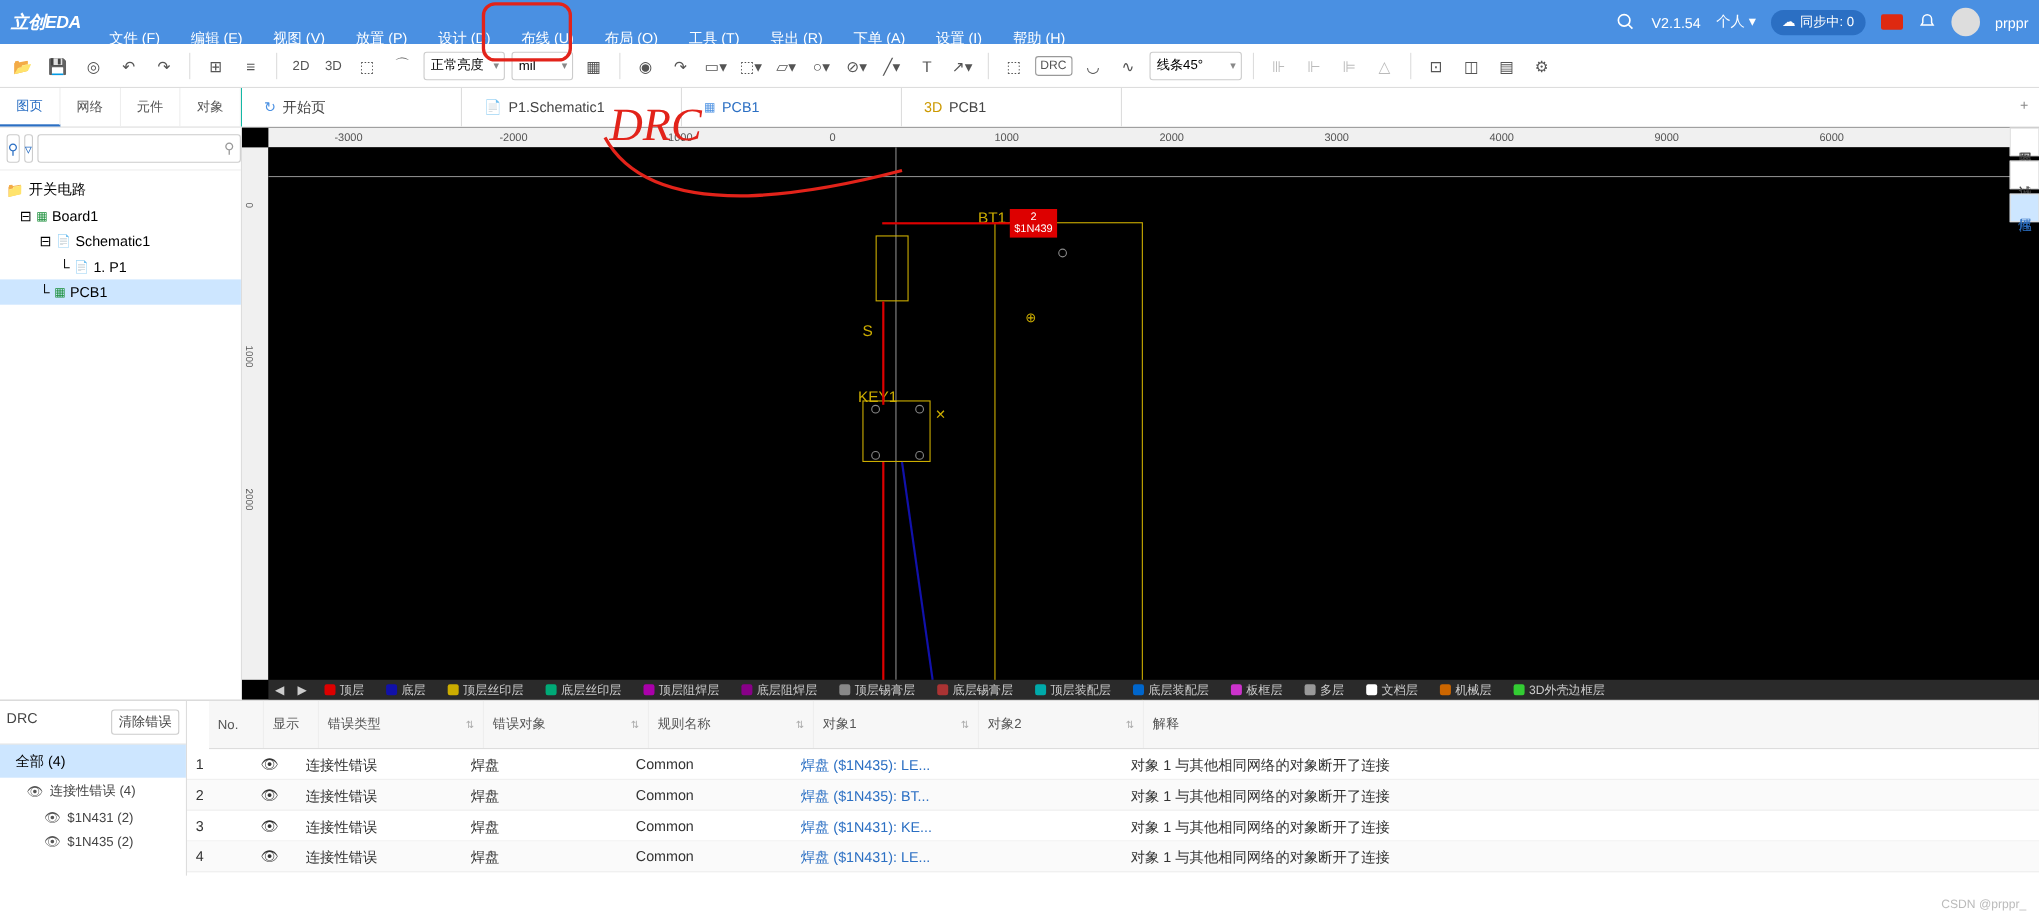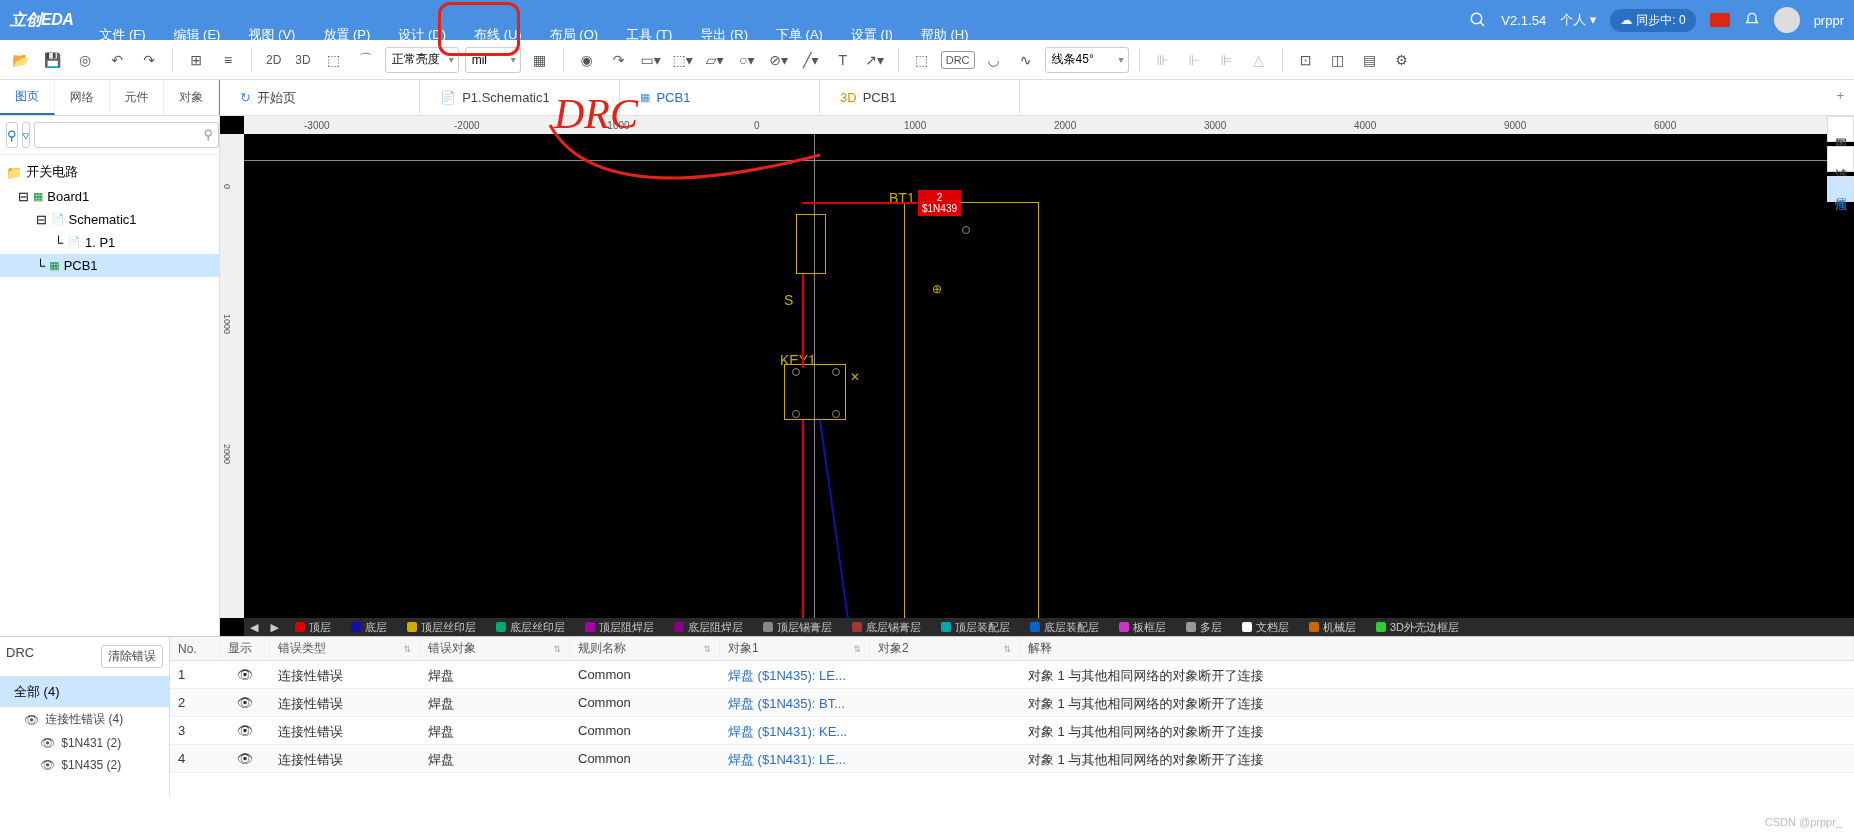--- a/index.html
+++ b/index.html
@@ -92,21 +92,21 @@
 .drc-side { width: 170px; border-right: 1px solid #ddd; display: flex; flex-direction: column; font-size: 13px; }
 .drc-side-hd { padding: 8px 6px; display: flex; justify-content: space-between; border-bottom: 1px solid #ddd; }
 .drc-side-hd span { color: #444; }
 .drc-clear { color: #2b6fc3; cursor: pointer; font-size: 12px; padding: 2px 6px; border: 1px solid #ccc; border-radius: 3px; }
 .drc-cat { padding: 6px 14px; cursor: pointer; }
 .drc-cat.selected { background: #cde6ff; }
 .drc-sub { padding: 4px 10px 4px 24px; display: flex; align-items: center; gap: 6px; color: #444; font-size: 12px; }
 .eye { color: #555; }
 
 .drc-table { flex: 1; overflow: auto; font-size: 13px; }
-.drc-thead { display: flex; background: #f7f7f7; border-bottom: 1px solid #ddd; height: 24px; position: sticky; top: 0; }
+.drc-thead { display: flex; background: #f7f7f7; border-bottom: 1px solid #ddd; height: 44px; position: sticky; top: 0; margin-left: 20px; }
 .drc-th { padding: 6px 8px; border-right: 1px solid #eee; color: #555; font-size: 12px; display: flex; align-items: center; justify-content: space-between; }
 .sort-ic { font-size: 9px; color: #aaa; }
 .drc-row { display: flex; border-bottom: 1px solid #eee; height: 28px; }
 .drc-row:nth-child(even) { background: #fafafa; }
 .drc-td { padding: 6px 8px; color: #333; overflow: hidden; text-overflow: ellipsis; white-space: nowrap; }
 .drc-link { color: #2b6fc3; }
 .c-no { width: 50px; } .c-show { width: 50px; text-align: center; } .c-type { width: 150px; } .c-obj { width: 150px; } .c-rule { width: 150px; } .c-o1 { width: 150px; } .c-o2 { width: 150px; } .c-note { flex: 1; }
 
 
 .watermark { position: absolute; bottom: 4px; right: 12px; color: #bbb; font-size: 11px; }

